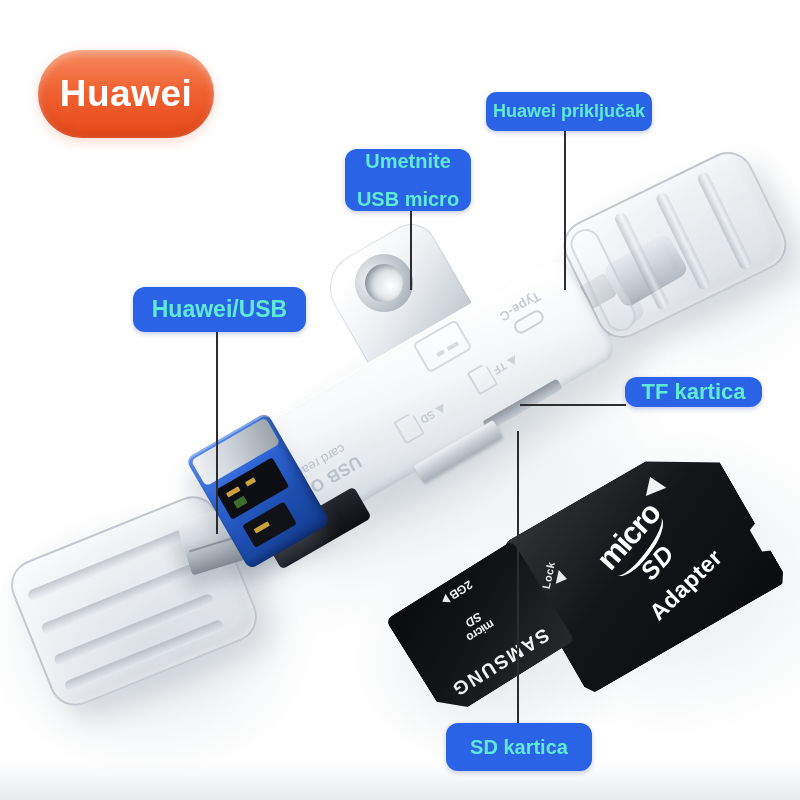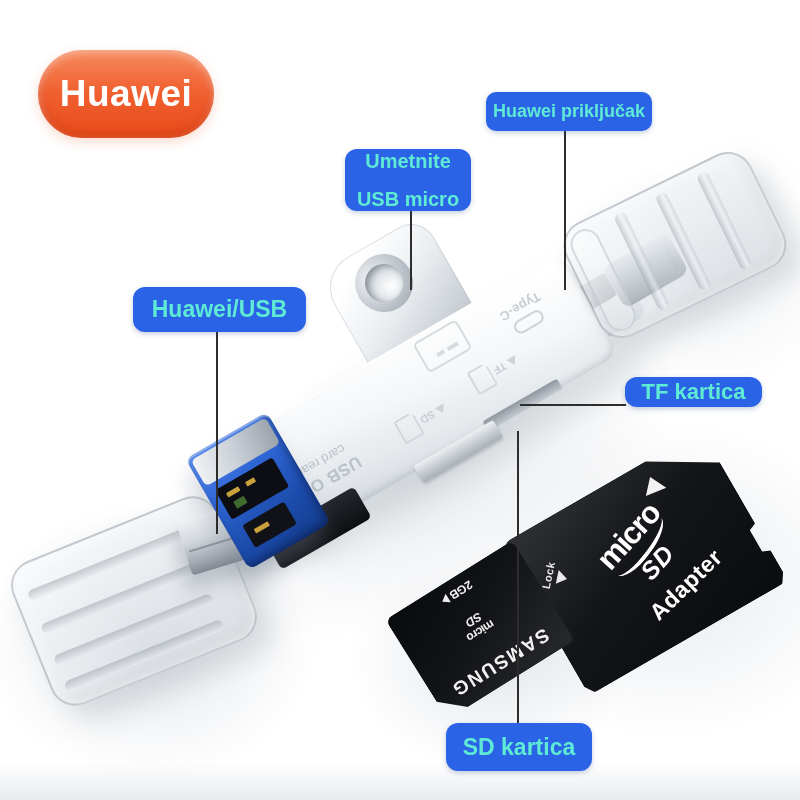--- a/index.html
+++ b/index.html
@@ -23,21 +23,21 @@
 
   
   .callout{position:absolute;z-index:50;background:#2b63e6;color:#5eead4;font-weight:600;
     display:flex;align-items:center;justify-content:center;text-align:center;
     box-shadow:0 2px 5px rgba(30,60,140,.25);}
   .co-huawei{left:486px;top:92px;width:166px;height:39px;font-size:18px;border-radius:10px;}
   .co-usbdisk{left:345px;top:149px;width:126px;height:62px;font-size:20px;line-height:1.3;
     flex-direction:column;border-radius:12px;gap:12px;}
   .co-android{left:133px;top:287px;width:173px;height:45px;font-size:23px;border-radius:12px;}
   .co-tf{left:625px;top:377px;width:137px;height:30px;font-size:22px;border-radius:12px;}
-  .co-sd{left:446px;top:723px;width:146px;height:48px;font-size:23px;border-radius:12px;}
+  .co-sd{left:446px;top:723px;width:146px;height:48px;font-size:20px;border-radius:12px;}
 
   .cline{position:absolute;z-index:40;background:#2d2d2d;}
   .l-usbdisk{left:410px;top:210px;width:2px;height:80px;}
   .l-huawei{left:564px;top:130px;width:2px;height:160px;}
   .l-android{left:216px;top:330px;width:2px;height:204px;}
   .l-tf{left:520px;top:404px;width:106px;height:2px;}
   .l-sd{left:517px;top:431px;width:2px;height:293px;}
 
   
   .badge{position:absolute;left:38px;top:50px;width:176px;height:88px;z-index:50;

